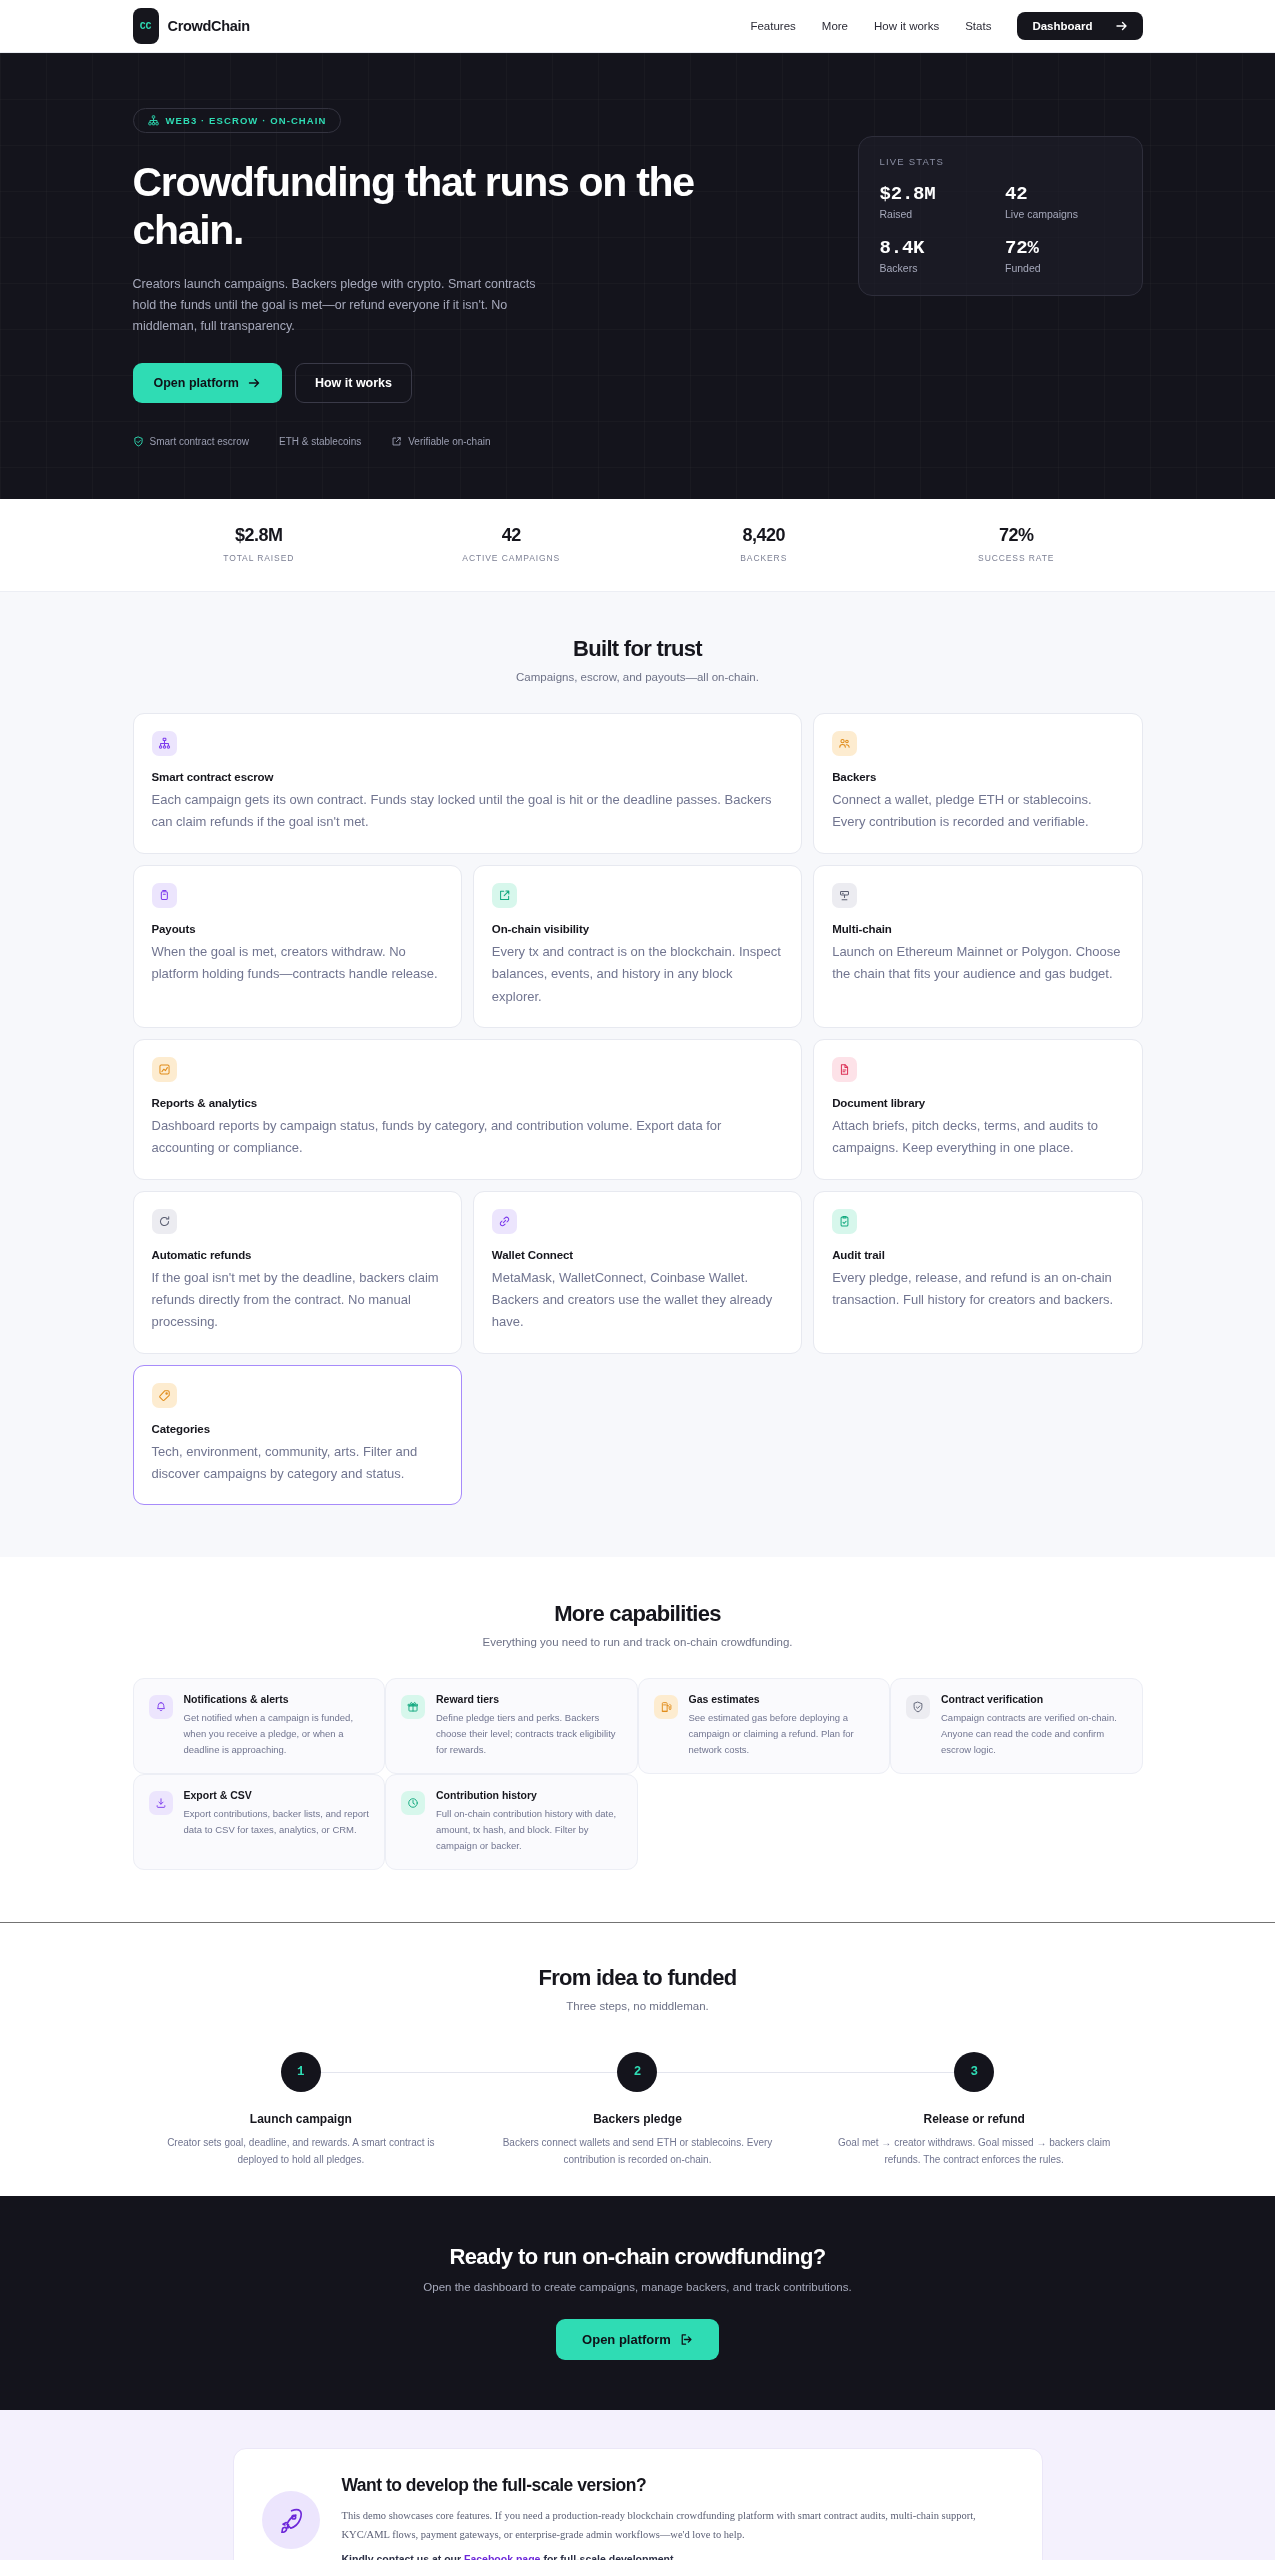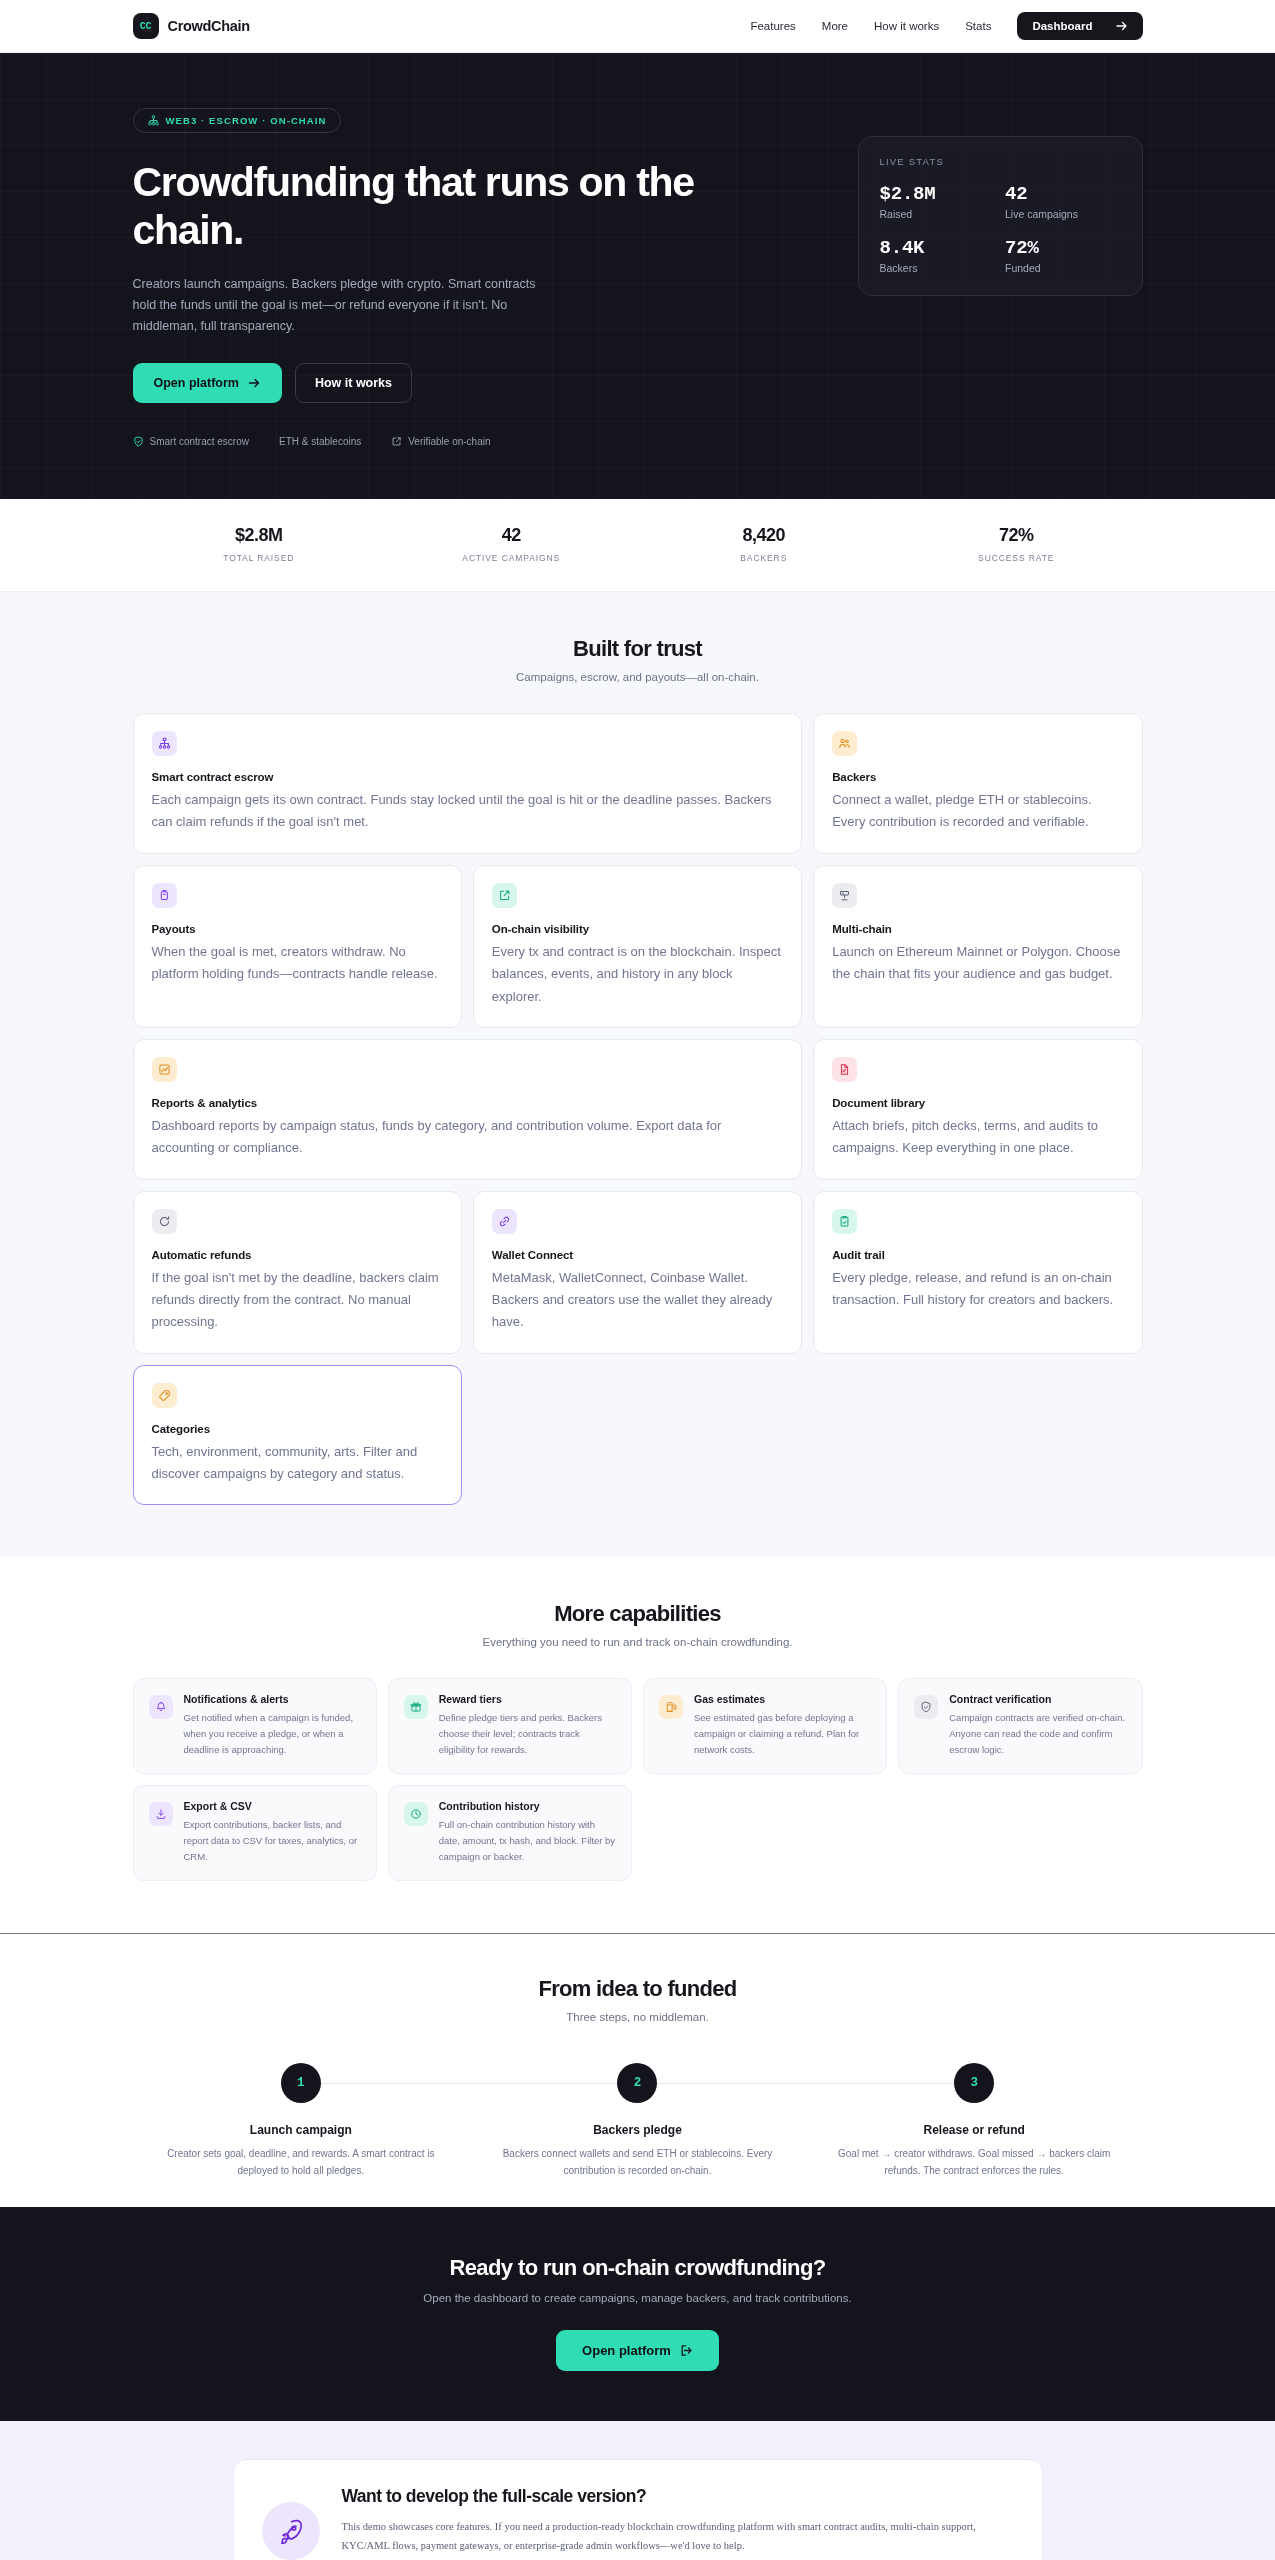--- a/index.html
+++ b/index.html
@@ -17,21 +17,21 @@
   .navbar {
     height: 53px;
     background: #ffffff;
     border-bottom: 1px solid #e9ecf2;
     display: flex;
     align-items: center;
   }
   .nav-inner { width: 1010px; margin: 0 auto; display: flex; align-items: center; }
   .brand { display: flex; align-items: center; gap: 9px; }
   .brand-logo {
-    width: 26px; height: 26px; border-radius: 8px;
+    width: 26px; height: 36px; border-radius: 8px;
     background: #16161d; color: #2fdcb4;
     display: flex; align-items: center; justify-content: center;
     font-size: 10px; font-weight: 700; letter-spacing: -0.3px;
     font-family: "Liberation Mono", monospace;
   }
   .brand-name { font-size: 14.5px; font-weight: 700; letter-spacing: -0.3px; color: #16161d; }
   .nav-links { margin-left: auto; display: flex; align-items: center; gap: 26px; }
   .nav-link { font-size: 11.5px; color: #2b2b36; text-decoration: none; font-weight: 500; }
   .nav-cta {
     background: #16161d; color: #ffffff; border: none;
@@ -133,21 +133,21 @@
   .card-desc { font-size: 13px; line-height: 1.72; color: #717590; }
 
   
   .t-violet { background: #ece5fd; color: #7c3aed; }
   .t-mint   { background: #d7f7ec; color: #12a97f; }
   .t-amber  { background: #fdecd0; color: #e08b18; }
   .t-gray   { background: #ececf1; color: #5b5f72; }
   .t-rose   { background: #fde2e8; color: #dc3055; }
 
   
-  .caps { display: grid; grid-template-columns: repeat(4, 1fr); gap: 11px; }
+  .caps { display: grid; grid-template-columns: repeat(4, 1fr); gap: 0; }
   .cap {
     background: #fafafd; border: 1px solid #eceef5; border-radius: 11px;
     padding: 14px 15px 16px 15px; display: flex; gap: 11px;
   }
   .cap-icon {
     width: 24px; height: 24px; border-radius: 7px; flex: 0 0 24px;
     display: flex; align-items: center; justify-content: center; margin-top: 2px;
   }
   .cap-title { font-size: 10.5px; font-weight: 700; color: #16161d; margin-bottom: 5px; }
   .cap-desc { font-size: 9.5px; line-height: 1.65; color: #717590; }

